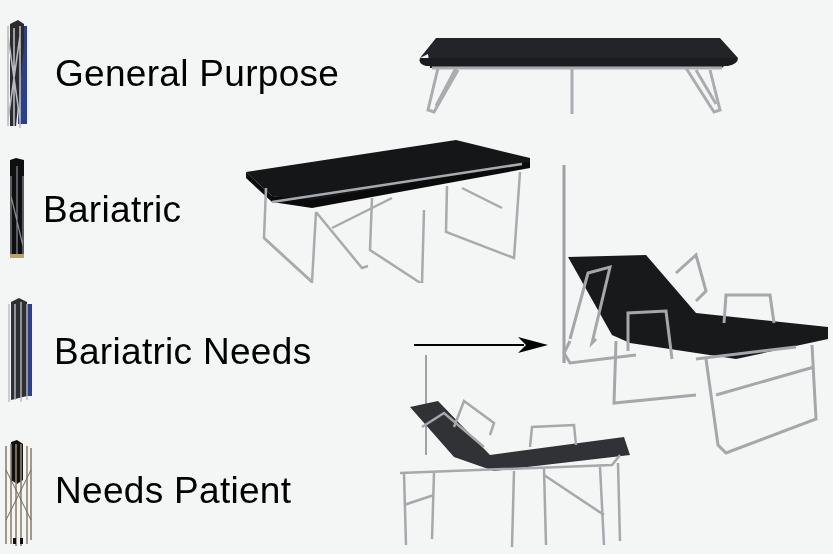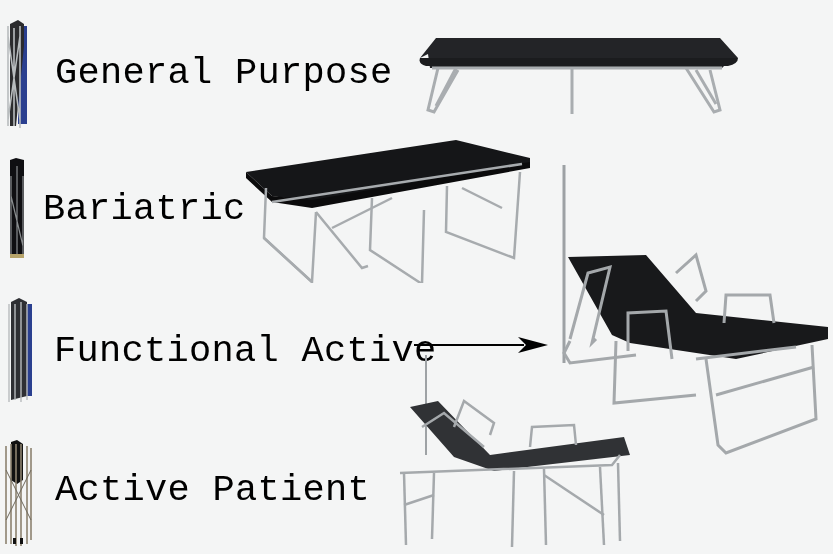--- a/index.html
+++ b/index.html
@@ -8,21 +8,21 @@
       background: #f4f5f5;
       position: relative; overflow: hidden;
       font-family: "DejaVu Sans", sans-serif;
     }
     .label {
       position: absolute;
       font-size: 37px;
       color: #000;
       letter-spacing: 0.3px;
       white-space: nowrap;
-      font-family: Liberation Mono, monospace;
+      font-family: Liberation Sans, sans-serif;
       line-height: 1;
     }
     .folded { position: absolute; }
     .bed { position: absolute; }
     .arrow { position: absolute; }
   </style>
 </head>
 <body>
 
 <svg class="folded" style="left:4px;top:16px" width="26" height="114" viewBox="0 0 26 114">
@@ -46,22 +46,22 @@
 <svg class="folded" style="left:3px;top:440px" width="30" height="108" viewBox="0 0 30 108">
   <path d="M8 2 L14 0 L20 4 L20 40 L14 44 L8 40 Z" fill="#111"></path>
   <path d="M3 6 L3 104 M8 4 L8 104 M13 4 L13 106 M18 4 L18 106 M24 6 L24 104 M28 8 L28 100" stroke="#8d8370" stroke-width="1.6" fill="none"></path>
   <path d="M3 30 L28 80 M28 30 L3 80" stroke="#6f6a5c" stroke-width="1" fill="none"></path>
   <rect x="10" y="98" width="3" height="6" fill="#111"></rect>
     <rect x="17" y="98" width="3" height="6" fill="#111"></rect>
 </svg>
 
 <div class="label" style="left:55px;top:55px">General Purpose</div>
 <div class="label" style="left:43px;top:191px">Bariatric</div>
-<div class="label" style="left:54px;top:333px">Functional Active</div>
-<div class="label" style="left:55px;top:472px">Active Patient</div>
+<div class="label" style="left:54px;top:333px">Bariatric Needs</div>
+<div class="label" style="left:55px;top:472px">Needs Patient</div>
 
 <svg class="bed" style="left:416px;top:30px" width="324" height="88" viewBox="0 0 324 88">
   <path d="M12 24 L4 28 L20 8 L304 8 L322 28 L312 32 L306 38 L14 38 Z" fill="#232427"></path>
   <path d="M4 28 Q2 34 10 36 L312 36 Q322 34 322 28" fill="#1b1c1e"></path>
   <g stroke="#a9adb0" stroke-width="3" fill="none">
     <line x1="16" y1="38" x2="306" y2="38"></line>
     <path d="M22 38 L12 80 L18 82 L42 40"></path>
     <path d="M40 38 L20 76"></path>
     <line x1="156" y1="38" x2="156" y2="84"></line>
     <path d="M270 38 L298 82 L304 80 L294 40"></path>

